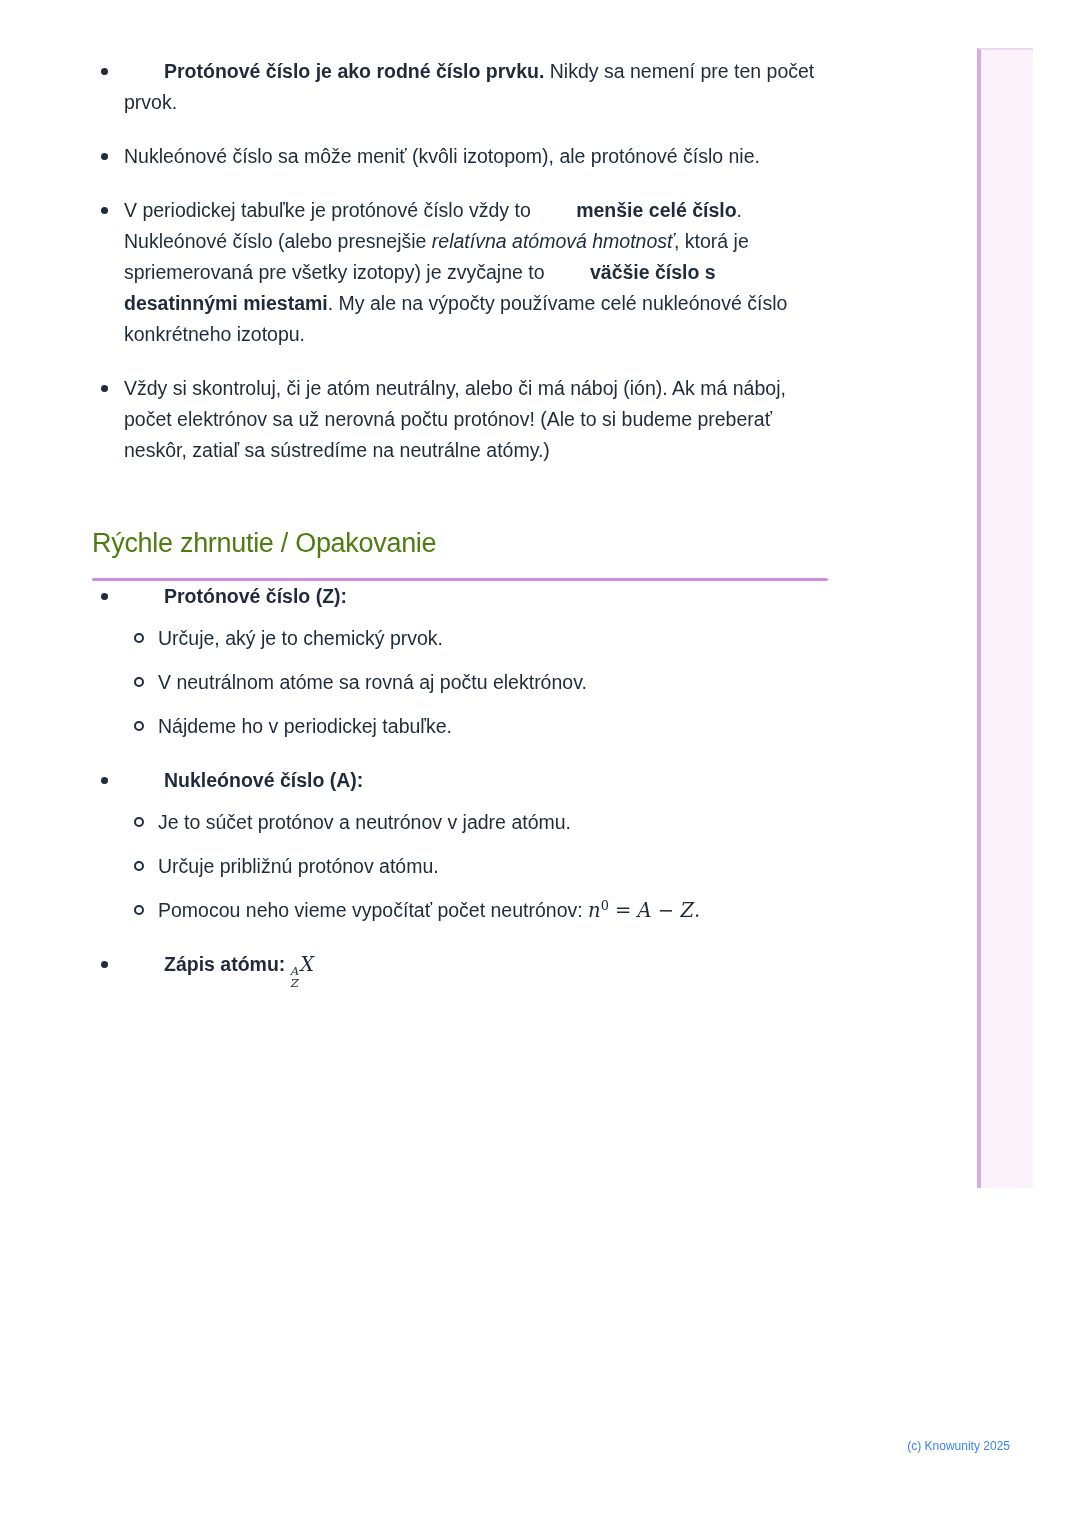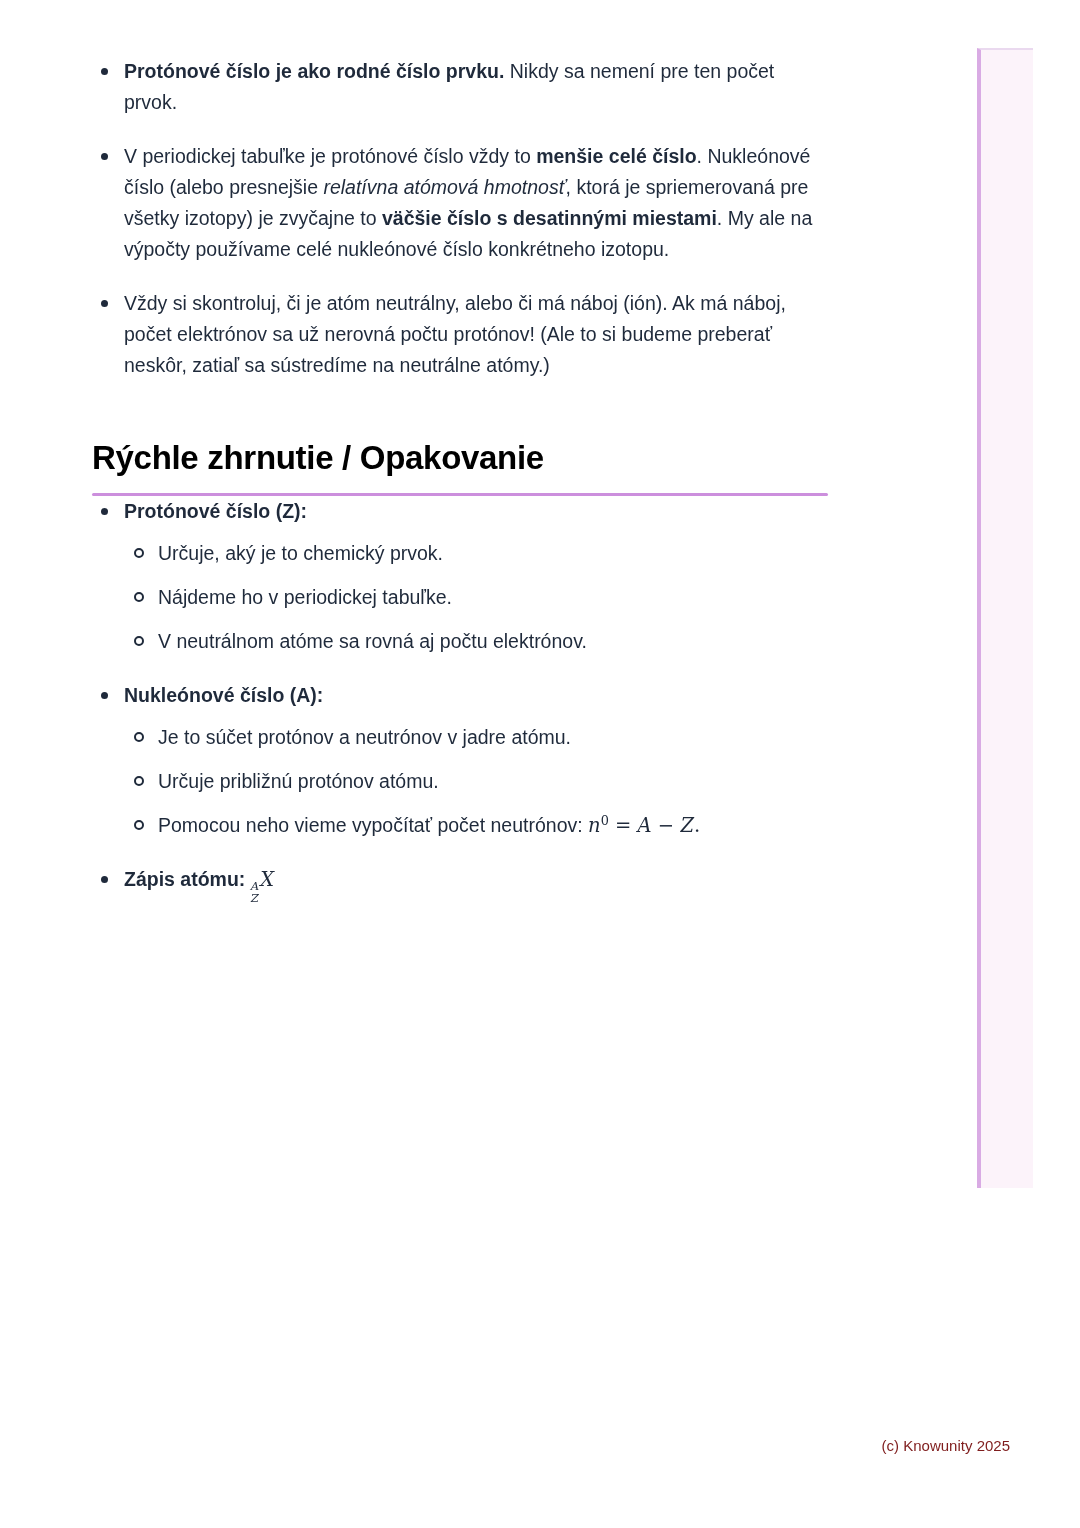--- a/index.html
+++ b/index.html
@@ -59,27 +59,27 @@
     position: absolute;
     left: 10px;
     top: 10px;
     width: 6px;
     height: 6px;
     border-radius: 50%;
     background: transparent;
     border: 2px solid #1f2a3b;
   }
   .seg { font-weight: normal; }
-  .seg.bold { font-weight: bold; }
+  .seg.bold { font-weight: bold; margin-left: 40px; }
   .seg.italic { font-style: italic; }
   h1.section-heading {
-    font-size: 33px;
+    font-size: 27px;
     line-height: 38px;
-    font-weight: bold;
-    color: #000000;
+    font-weight: normal;
+    color: #4d7c0f;
     letter-spacing: -0.3px;
     margin: 58px 0 0 0;
   }
   .heading-rule {
     height: 3px;
     width: 736px;
     background: #cc8fdd;
     border-radius: 2px;
     margin-top: 16px;
   }
@@ -116,49 +116,50 @@
     height: 1140px;
     box-sizing: border-box;
     background: #fcf3fa;
     border-left: 4px solid #d9abe4;
     border-top: 2px solid #ead9ef;
   }
   .footer {
     position: absolute;
     top: 1436px;
     right: 70px;
-    font-size: 15px;
+    font-size: 12px;
     line-height: 20px;
-    color: #7f1d1d;
+    color: #3b82f6;
   }
 </style>
 </head>
 <body>
 
 <div class="page">
   <div class="content">
 
     <ul class="toplist">
       <li><span class="seg bold">Protónové číslo je ako rodné číslo prvku.</span><span class="seg"> Nikdy sa nemení pre ten počet prvok.</span></li>
+      <li><span class="seg">Nukleónové číslo sa môže meniť (kvôli izotopom), ale protónové číslo nie.</span></li>
       <li><span class="seg">V periodickej tabuľke je protónové číslo vždy to </span><span class="seg bold">menšie celé číslo</span><span class="seg">. Nukleónové číslo (alebo presnejšie </span><span class="seg italic">relatívna atómová hmotnosť</span><span class="seg">, ktorá je spriemerovaná pre všetky izotopy) je zvyčajne to </span><span class="seg bold">väčšie číslo s desatinnými miestami</span><span class="seg">. My ale na výpočty používame celé nukleónové číslo konkrétneho izotopu.</span></li>
       <li><span class="seg">Vždy si skontroluj, či je atóm neutrálny, alebo či má náboj (ión). Ak má náboj, počet elektrónov sa už nerovná počtu protónov! (Ale to si budeme preberať neskôr, zatiaľ sa sústredíme na neutrálne atómy.)</span></li>
     </ul>
 
     <h1 class="section-heading">Rýchle zhrnutie / Opakovanie</h1>
     <div class="heading-rule"></div>
 
 
     <ul class="toplist">
 
       <li>
         <span class="seg bold">Protónové číslo (Z):</span>
         <ul class="sublist">
           <li><span class="seg">Určuje, aký je to chemický prvok.</span></li>
+          <li><span class="seg">V neutrálnom atóme sa rovná aj počtu elektrónov.</span></li>
           <li><span class="seg">Nájdeme ho v periodickej tabuľke.</span></li>
-          <li><span class="seg">V neutrálnom atóme sa rovná aj počtu elektrónov.</span></li>
         </ul>
       </li>
 
       <li>
         <span class="seg bold">Nukleónové číslo (A):</span>
         <ul class="sublist">
           <li><span class="seg">Je to súčet protónov a neutrónov v jadre atómu.</span></li>
           <li><span class="seg">Určuje približnú protónov atómu.</span></li>
           <li><span class="seg">Pomocou neho vieme vypočítať počet neutrónov: </span><span class="math"><i>n</i><sup>0</sup><span> = </span><i>A</i><span> − </span><i>Z</i><span>.</span></span></li>
         </ul>

